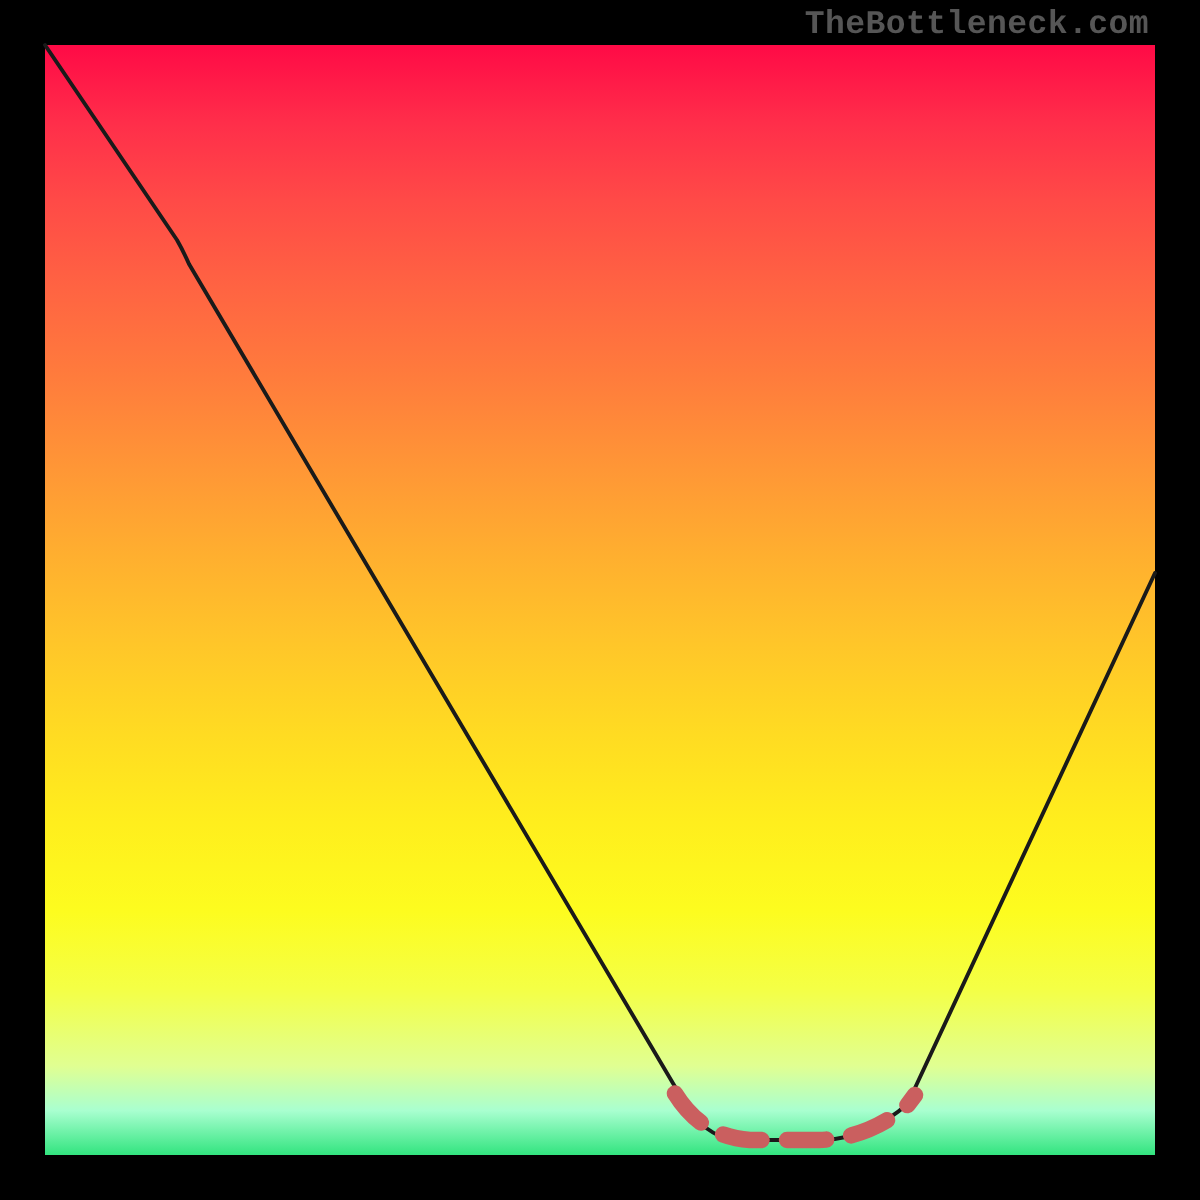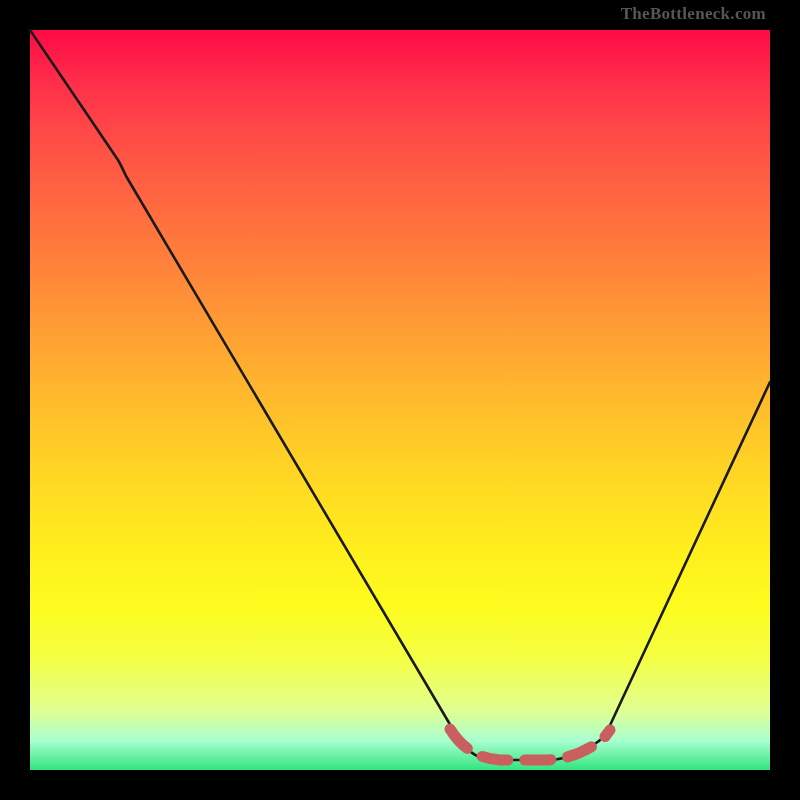--- a/index.html
+++ b/index.html
@@ -31,22 +31,22 @@
       #f4ff45 85%,
       #e0ff92 92%,
       #a9ffd0 96%,
       #32e47f 100%
     );
   }
   .watermark {
     position: absolute;
     top: 4px;
     right: 34px;
-    font-family: Liberation Serif, serif;
-    font-size: 17px;
+    font-family: Liberation Mono, monospace;
+    font-size: 22px;
     font-weight: 600;
     color: #565656;
     letter-spacing: 0.3px;
     margin-left: 16px;
   }
   svg.curve {
     position: absolute;
     left: 0; top: 0;
     width: 100%; height: 100%;
     overflow: visible;

